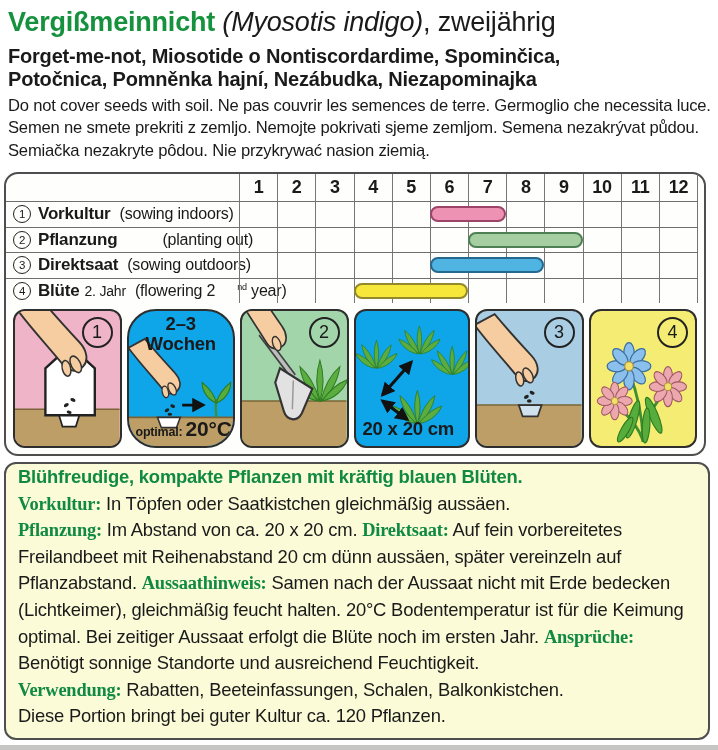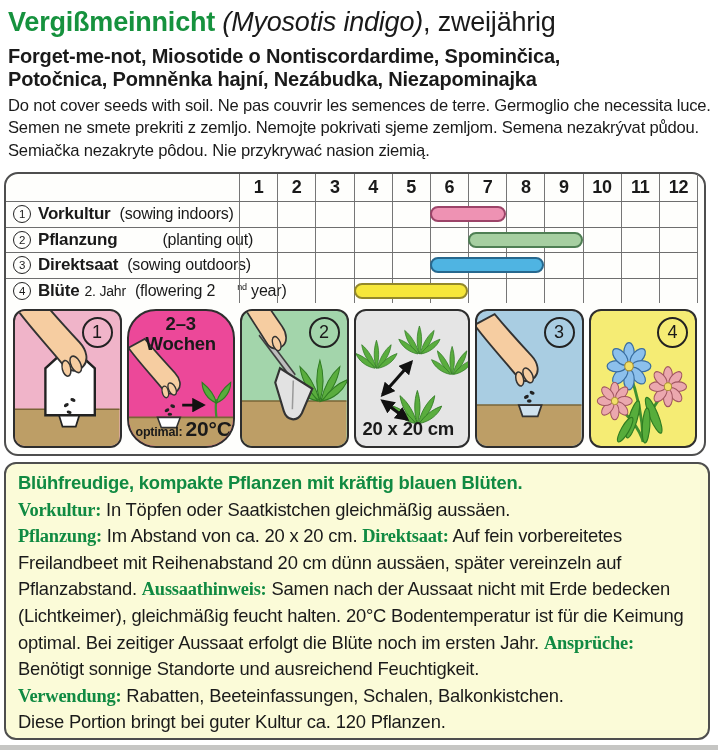--- a/index.html
+++ b/index.html
@@ -51,21 +51,21 @@
   .p2-title{position:absolute;top:3px;left:0;right:0;text-align:center;font-weight:bold;
     font-size:18.5px;line-height:20px;z-index:3;}
   .p2-footer{position:absolute;bottom:5px;left:7px;right:4px;z-index:3;white-space:nowrap;}
   .p2-footer .lab{font-size:12.5px;font-weight:bold;}
   .p2-footer .val{font-size:21px;font-weight:bold;margin-left:3px;}
   .p4-label{position:absolute;bottom:6px;left:7px;font-size:18.5px;font-weight:bold;z-index:3;}
   
   .info-box{
     position:absolute;left:4px;top:462px;width:706px;height:278px;
     border:2px solid #4e4e4e;border-radius:12px;box-sizing:border-box;
-    background:#fbfbd8;padding:6px 12px 0 12px;
+    background:#fbfbd8;padding:0 12px 0 12px;
   }
   .info-box p{margin:0;font-size:18.4px;line-height:26.6px;}
   .kw{color:#108a42;font-weight:bold;font-family:Liberation Serif, serif;}
   .headline{color:#108a42;font-weight:bold;}
   .packet-edge{position:absolute;left:0;bottom:0;width:718px;height:5px;background:#c6c6c4;}
 </style>
 </head>
 <body>
 
 <div class="hdr">
@@ -207,21 +207,21 @@
         <ellipse cx="61" cy="87" rx="2.8" ry="1.7" fill="#222" transform="rotate(20 61 87)"></ellipse>
         <ellipse cx="57" cy="99" rx="2.6" ry="1.6" fill="#222" transform="rotate(10 57 99)"></ellipse>
         <g transform="translate(62,60) scale(0.98)">
           <path d="M-62,-64 L-38,-76 C-20,-56 -4,-40 6,-30 C14,-22 16,-12 10,-6 C4,0 -6,0 -12,-8 C-26,-24 -48,-46 -62,-64 Z" fill="#f6cda1" stroke="#333" stroke-width="2"></path>
           <ellipse cx="2" cy="-8" rx="5" ry="9" transform="rotate(-30 2 -8)" fill="#f6cda1" stroke="#333" stroke-width="1.6"></ellipse>
           <ellipse cx="-8" cy="-4" rx="4.5" ry="8" transform="rotate(-15 -8 -4)" fill="#f6cda1" stroke="#333" stroke-width="1.6"></ellipse>
         </g>
       </svg>
     </div>
 
-    <div class="panel" id="panel1" style="background: #ec4899; border-radius: 29px;">
+    <div class="panel" id="panel1" style="background: #0ea5e9; border-radius: 29px;">
       <div class="p2-title">
         <div>2–3</div>
         <div>Wochen</div>
       </div>
       <svg viewBox="0 0 110 132" preserveAspectRatio="none">
         <rect x="0" y="104" width="110" height="28" fill="#bd9e66"></rect>
         <line x1="0" y1="104" x2="110" y2="104" stroke="#7a6437" stroke-width="1.5"></line>
         <path d="M30,104 L34,114 L50,114 L54,104 Z" fill="#ffffff" stroke="#333" stroke-width="1.6"></path>
         <ellipse cx="40" cy="97" rx="2.6" ry="1.6" fill="#222" transform="rotate(-25 40 97)"></ellipse>
         <ellipse cx="46" cy="93" rx="2.6" ry="1.6" fill="#222" transform="rotate(20 46 93)"></ellipse>
@@ -264,21 +264,21 @@
         <line x1="20" y1="22" x2="54" y2="64" stroke="#bdbdbd" stroke-width="3.6"></line>
         <path d="M40,56 L74,76 L63,100 C58,109 47,107 44,98 L35,70 Z" fill="#e2e2e2" stroke="#333" stroke-width="2.2"></path>
         <line x1="54" y1="68" x2="53" y2="96" stroke="#9a9a9a" stroke-width="1.6"></line>
         <g transform="translate(34,38) scale(0.8) rotate(8)">
           <path d="M-62,-64 L-38,-76 C-20,-56 -4,-40 6,-30 C14,-22 16,-12 10,-6 C4,0 -6,0 -12,-8 C-26,-24 -48,-46 -62,-64 Z" fill="#f6cda1" stroke="#333" stroke-width="2.2"></path>
           <ellipse cx="2" cy="-8" rx="5" ry="9" transform="rotate(-30 2 -8)" fill="#f6cda1" stroke="#333" stroke-width="1.8"></ellipse>
         </g>
       </svg>
     </div>
 
-    <div class="panel" id="panel3" style="background: #e5e5e5; padding-left: 8px;">
+    <div class="panel" id="panel3" style="background: #0ea5e9; padding-left: 8px;">
       <svg viewBox="0 0 110 132" preserveAspectRatio="none">
         <g fill="#5aad3e" stroke="#2f7b22" stroke-width="1">
           <g transform="translate(20,56) scale(0.72)">
             <path d="M0,0 C-10,-6 -18,-18 -20,-32 C-10,-24 -4,-12 0,0 Z"></path>
               <path d="M0,0 C-4,-12 -4,-26 0,-38 C4,-26 4,-12 0,0 Z"></path>
               <path d="M1,0 C10,-6 18,-18 20,-32 C10,-24 4,-12 1,0 Z"></path>
               <path d="M-2,0 C-14,-2 -24,-10 -28,-20 C-16,-16 -8,-8 -2,0 Z"></path>
               <path d="M2,0 C14,-2 24,-10 28,-20 C16,-16 8,-8 2,0 Z"></path>
           </g>
           <g transform="translate(62,42) scale(0.72)">

